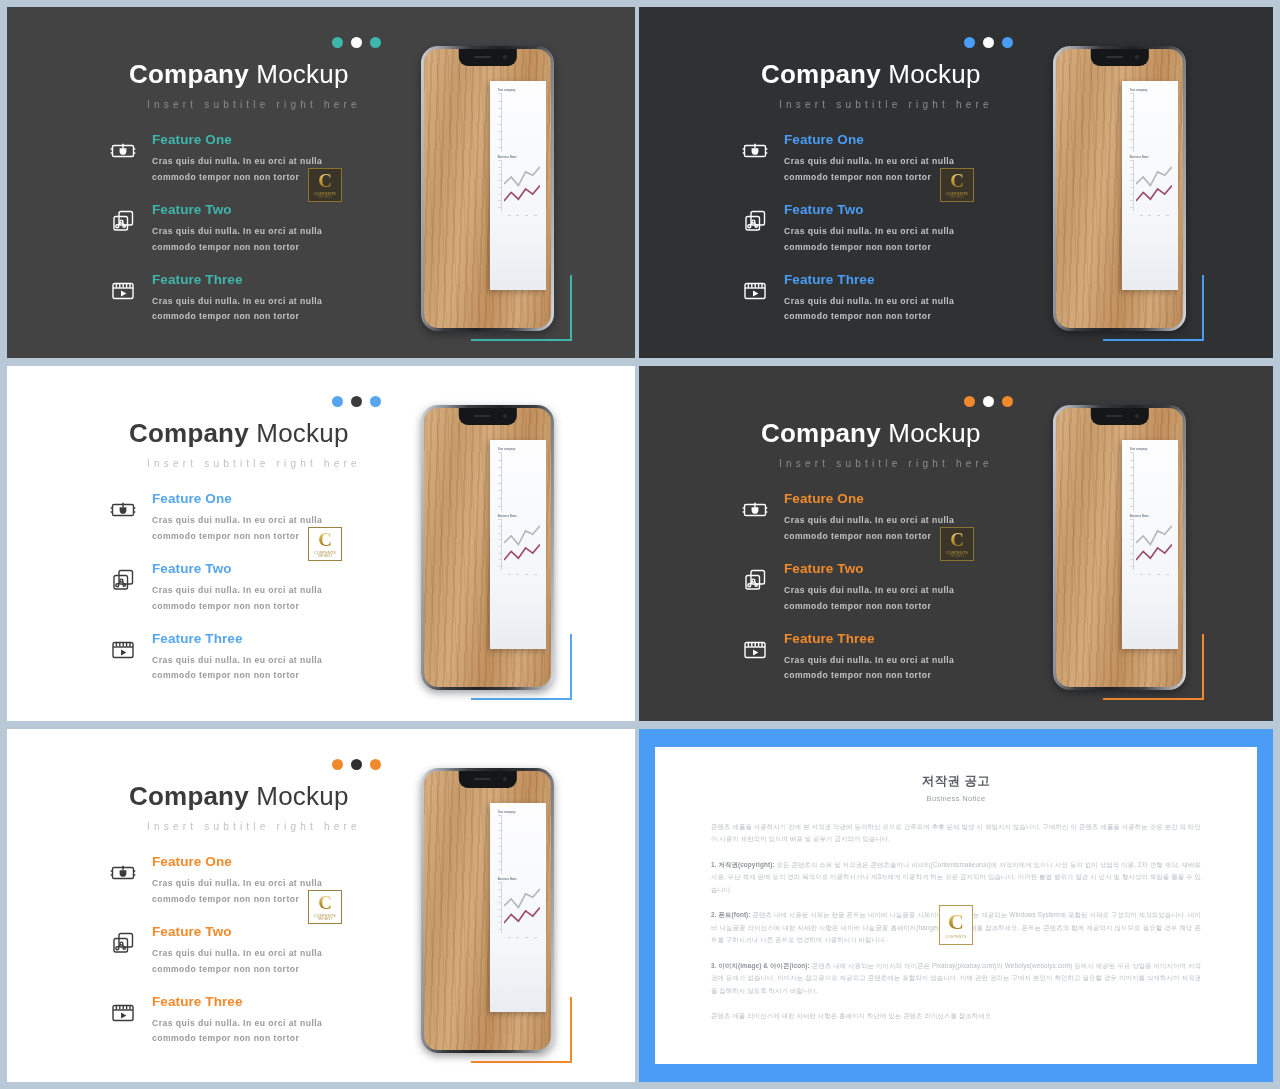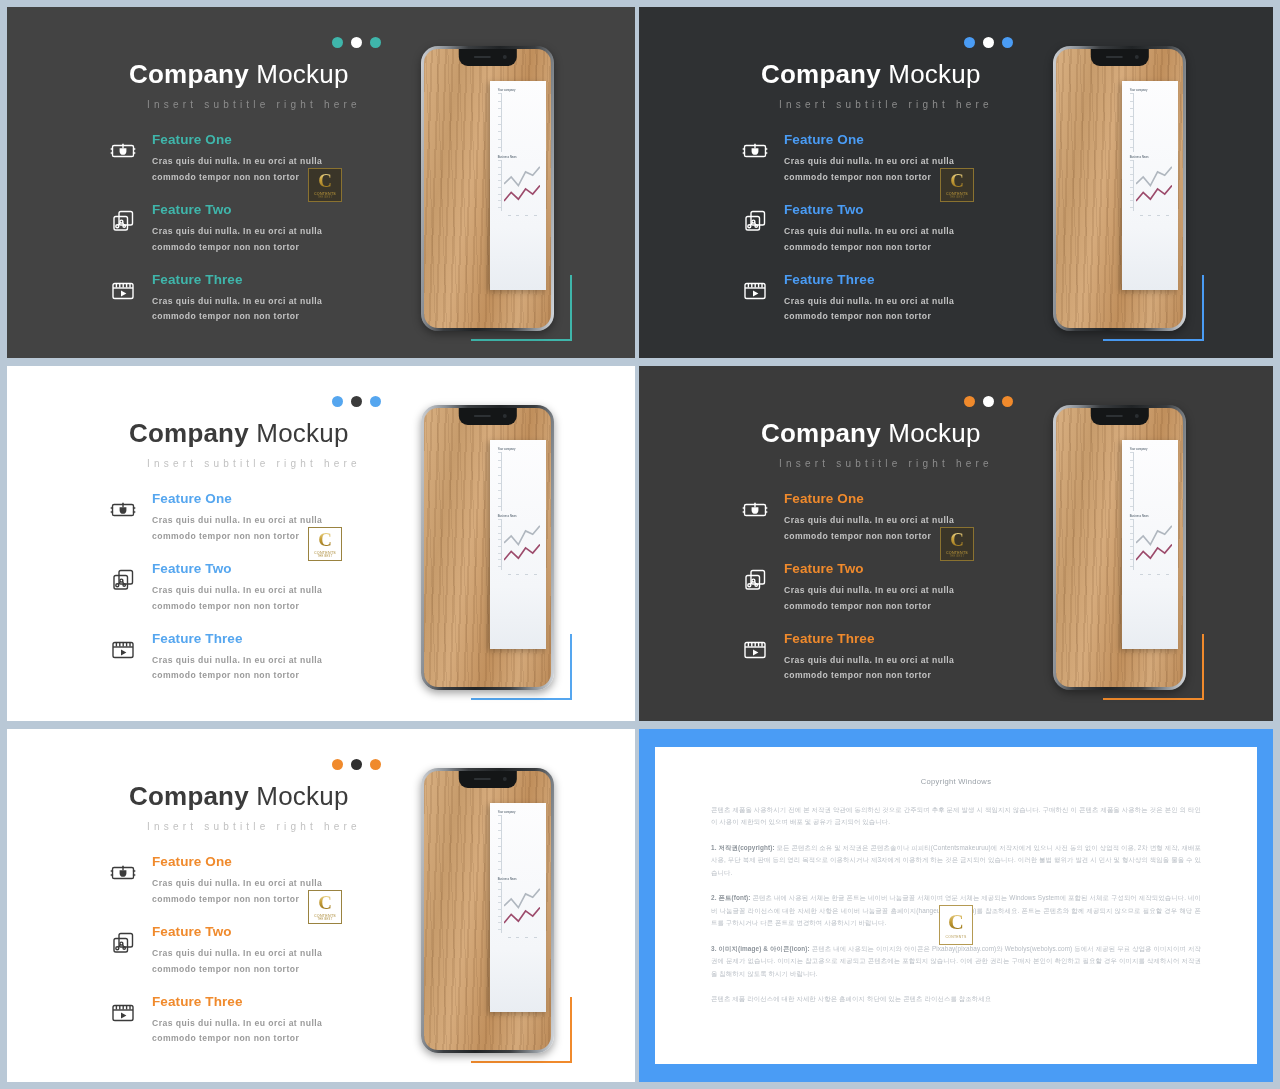--- a/index.html
+++ b/index.html
@@ -823,21 +823,22 @@
                 </div>
         </div>
       </div>
     </div>
   </div>
       </div>
   </div>
 
   <div class="slide s6" style="background: rgb(74, 156, 245);">
     <div class="doc">
-      <div class="doc-sub">Copyright Windows</div>
+      <div class="doc-title">저작권 공고</div>
+      <div class="doc-sub">Business Notice</div>
       <div id="doc-body">
           <div class="doc-p">콘텐츠 제품을 사용하시기 전에 본 저작권 약관에 동의하신 것으로 간주되며 추후 문제 발생 시 책임지지 않습니다. 구매하신 이 콘텐츠 제품을 사용하는 것은 본인 외 타인이 사용이 제한되어 있으며 배포 및 공유가 금지되어 있습니다.</div>
           <div class="doc-p"><b>1. 저작권(copyright):</b> 모든 콘텐츠의 소유 및 저작권은 콘텐츠솔이나 피피티(Contentsmakeuruu)에 저작자에게 있으니 사전 동의 없이 상업적 이용, 2차 변형 제작, 재배포 사용, 무단 복제 판매 등의 영리 목적으로 이용하시거나 제3자에게 이용하게 하는 것은 금지되어 있습니다. 이러한 불법 행위가 발견 시 민사 및 형사상의 책임을 물을 수 있습니다.</div>
           <div class="doc-p"><b>2. 폰트(font):</b> 콘텐츠 내에 사용된 서체는 한글 폰트는 네이버 나눔글꼴 서체이며 영문 서체는 제공되는 Windows System에 포함된 서체로 구성되어 제작되었습니다. 네이버 나눔글꼴 라이선스에 대한 자세한 사항은 네이버 나눔글꼴 홈페이지(hangeul.naver.com)를 참조하세요. 폰트는 콘텐츠와 함께 제공되지 않으므로 필요할 경우 해당 폰트를 구하시거나 다른 폰트로 변경하여 사용하시기 바랍니다.</div>
           <div class="doc-p"><b>3. 이미지(image) &amp; 아이콘(icon):</b> 콘텐츠 내에 사용되는 이미지와 아이콘은 Pixabay(pixabay.com)와 Webolys(webolys.com) 등에서 제공된 무료 상업용 이미지이며 저작권에 문제가 없습니다. 이미지는 참고용으로 제공되고 콘텐츠에는 포함되지 않습니다. 이에 관한 권리는 구매자 본인이 확인하고 필요할 경우 이미지를 삭제하시어 저작권을 침해하지 않도록 하시기 바랍니다.</div>
           <div class="doc-p">콘텐츠 제품 라이선스에 대한 자세한 사항은 홈페이지 하단에 있는 콘텐츠 라이선스를 참조하세요</div>
         </div>
       <div class="doc-wm">
         <div class="wmc">C</div>
         <div class="wmt">CONTENTS</div>

